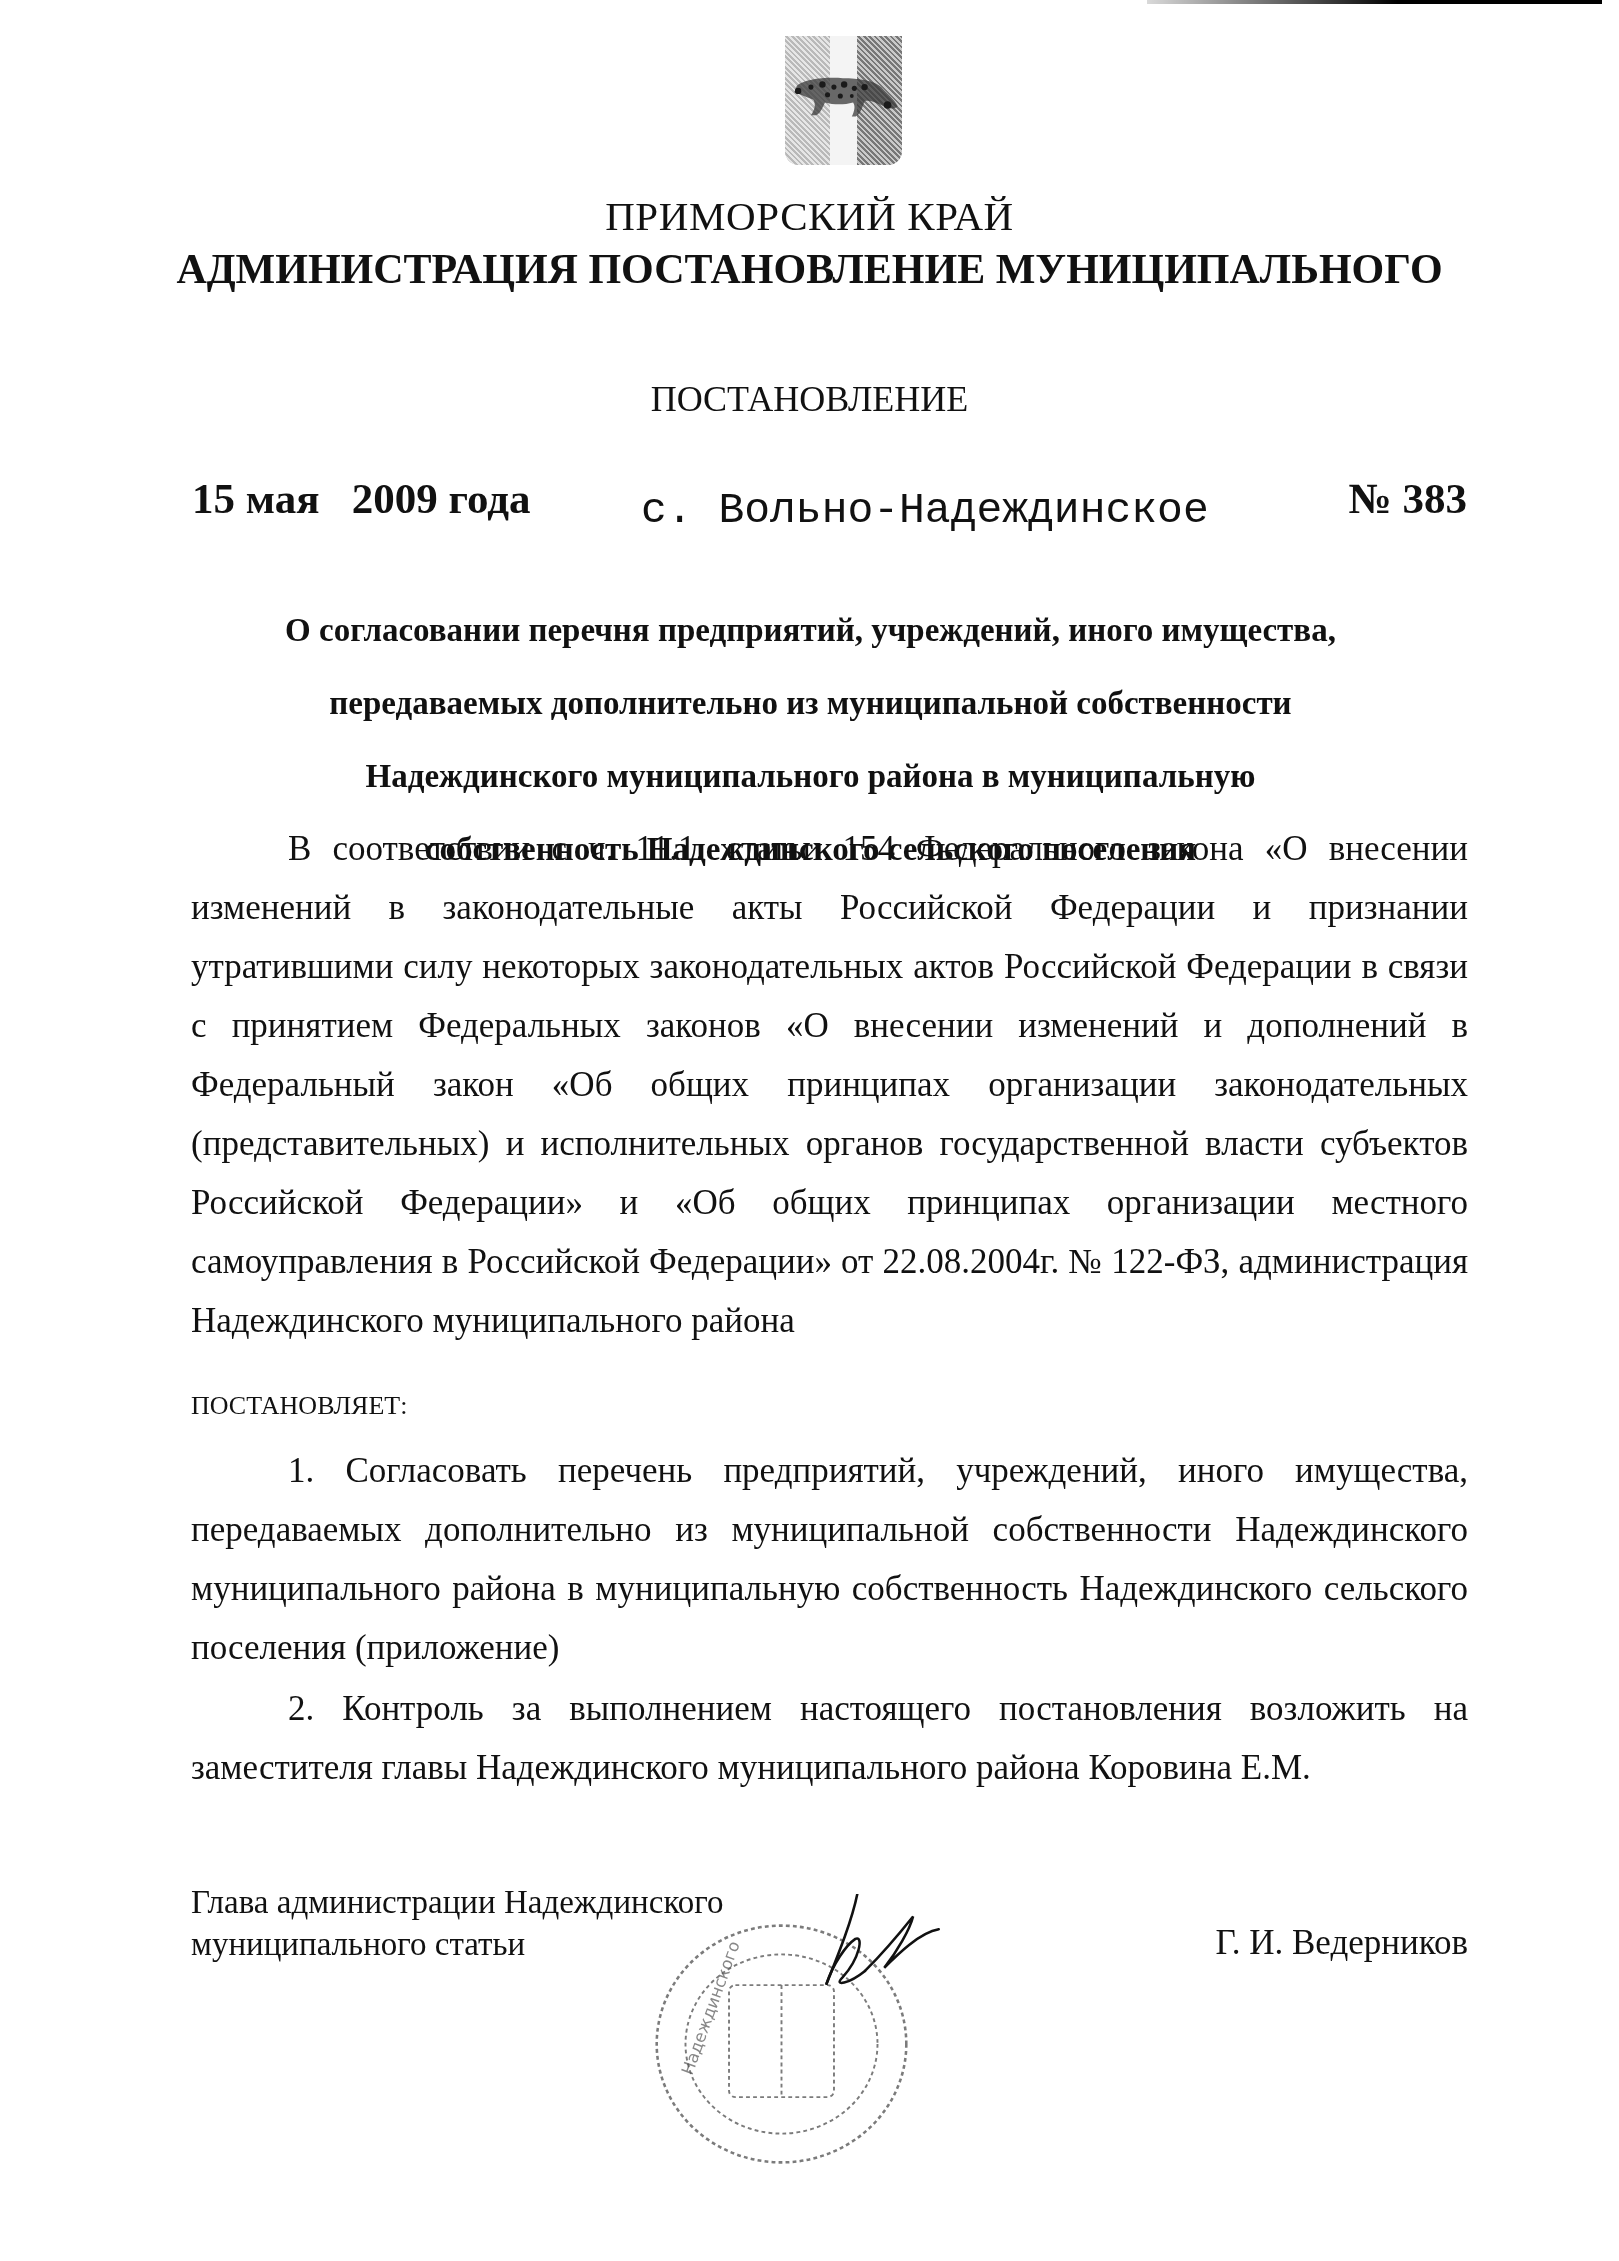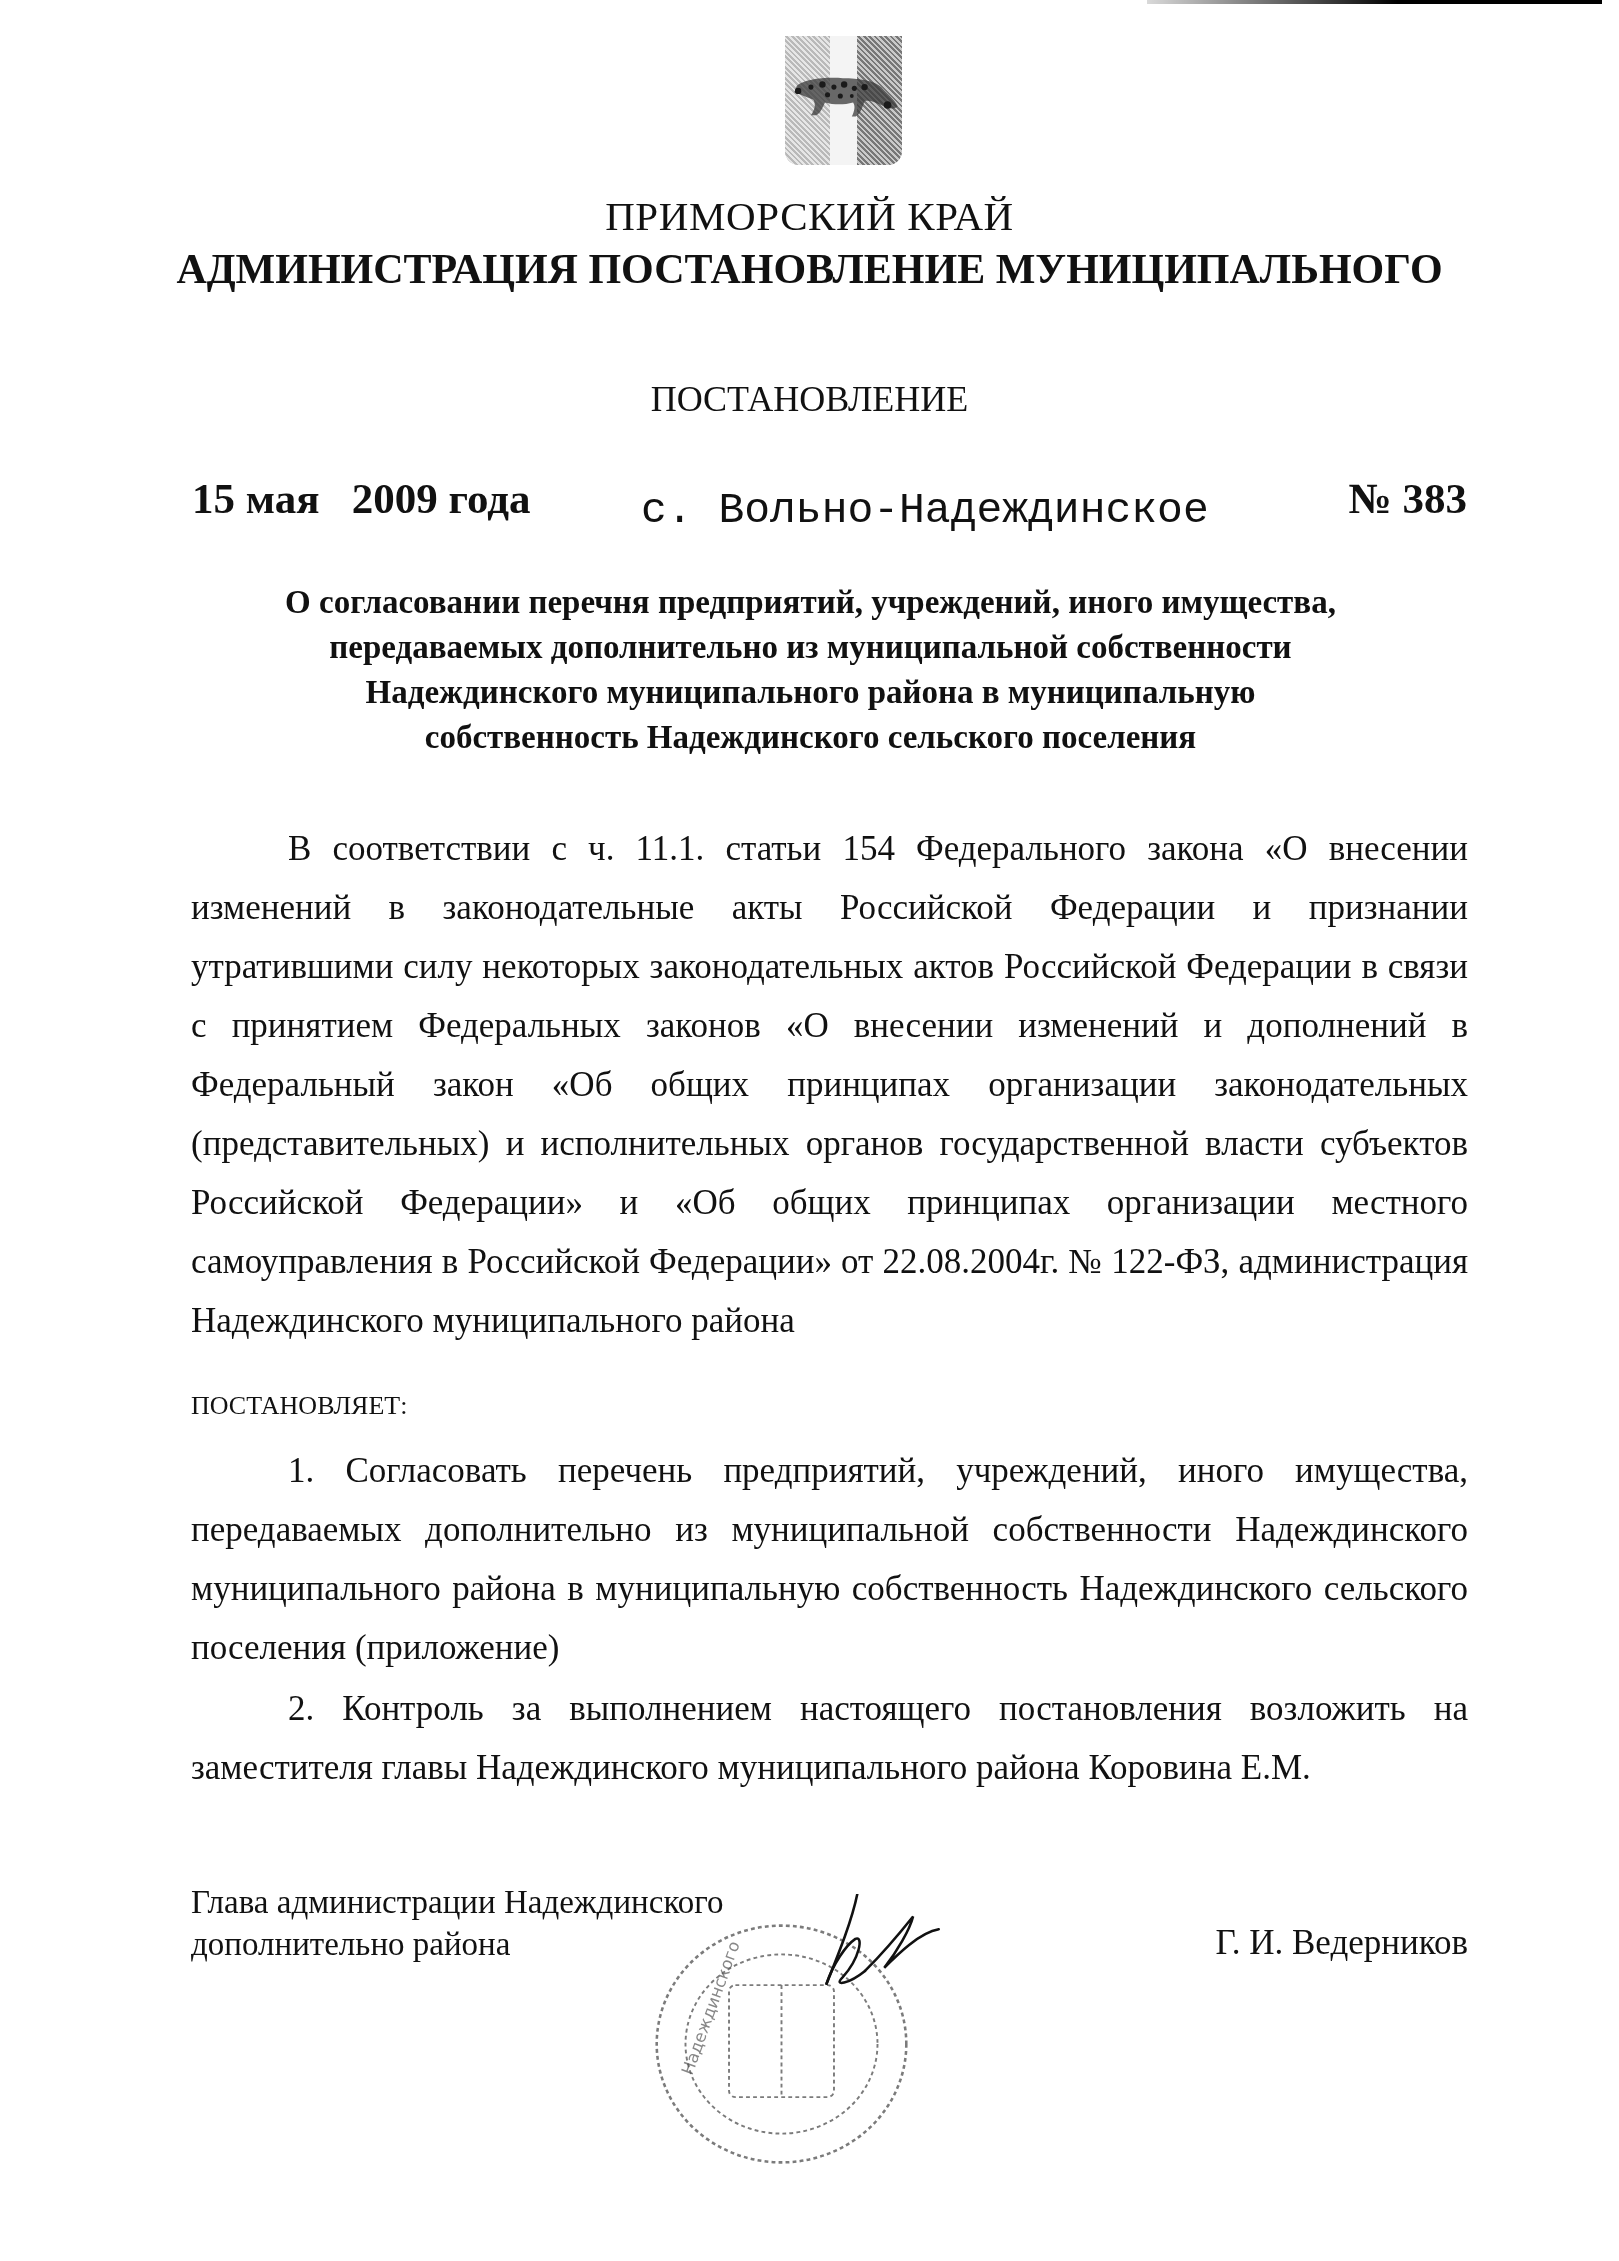--- a/index.html
+++ b/index.html
@@ -90,21 +90,21 @@
     .subject {
       position: absolute;
       top: 580px;
       left: 224px;
       width: 1173px;
       text-align: center;
       font-size: 33px;
       font-weight: bold;
       line-height: 45px;
     }
-    .subject span { display: block; }
+    .subject span { display: block; margin-top: 28px; }
     .body-text {
       position: absolute;
       left: 191px;
       width: 1277px;
       font-size: 35px;
       line-height: 59px;
       text-align: justify;
       text-align-last: left;
     }
     .preamble {
@@ -223,17 +223,17 @@
 <svg class="signature" viewBox="0 0 240 170">
   <g fill="none" stroke="#111" stroke-width="4" stroke-linecap="round">
     <path d="M108 0 C100 40,80 90,60 140"></path>
     <path d="M60 140 C70 110,90 80,105 70 C118 64,112 100,85 130 C70 145,95 140,120 120"></path>
     <path d="M120 120 C150 90,175 60,195 35 C190 55,170 90,150 115 C170 95,205 60,235 55"></path>
   </g>
 </svg>
 
 <div class="sign-left">
   <span>Глава администрации Надеждинского</span>
-  <span>дополнительно района</span>
+  <span>муниципального статьи</span>
 </div>
 
 <div class="sign-name">Г. И. Ведерников</div>
 
 
 </body></html>

